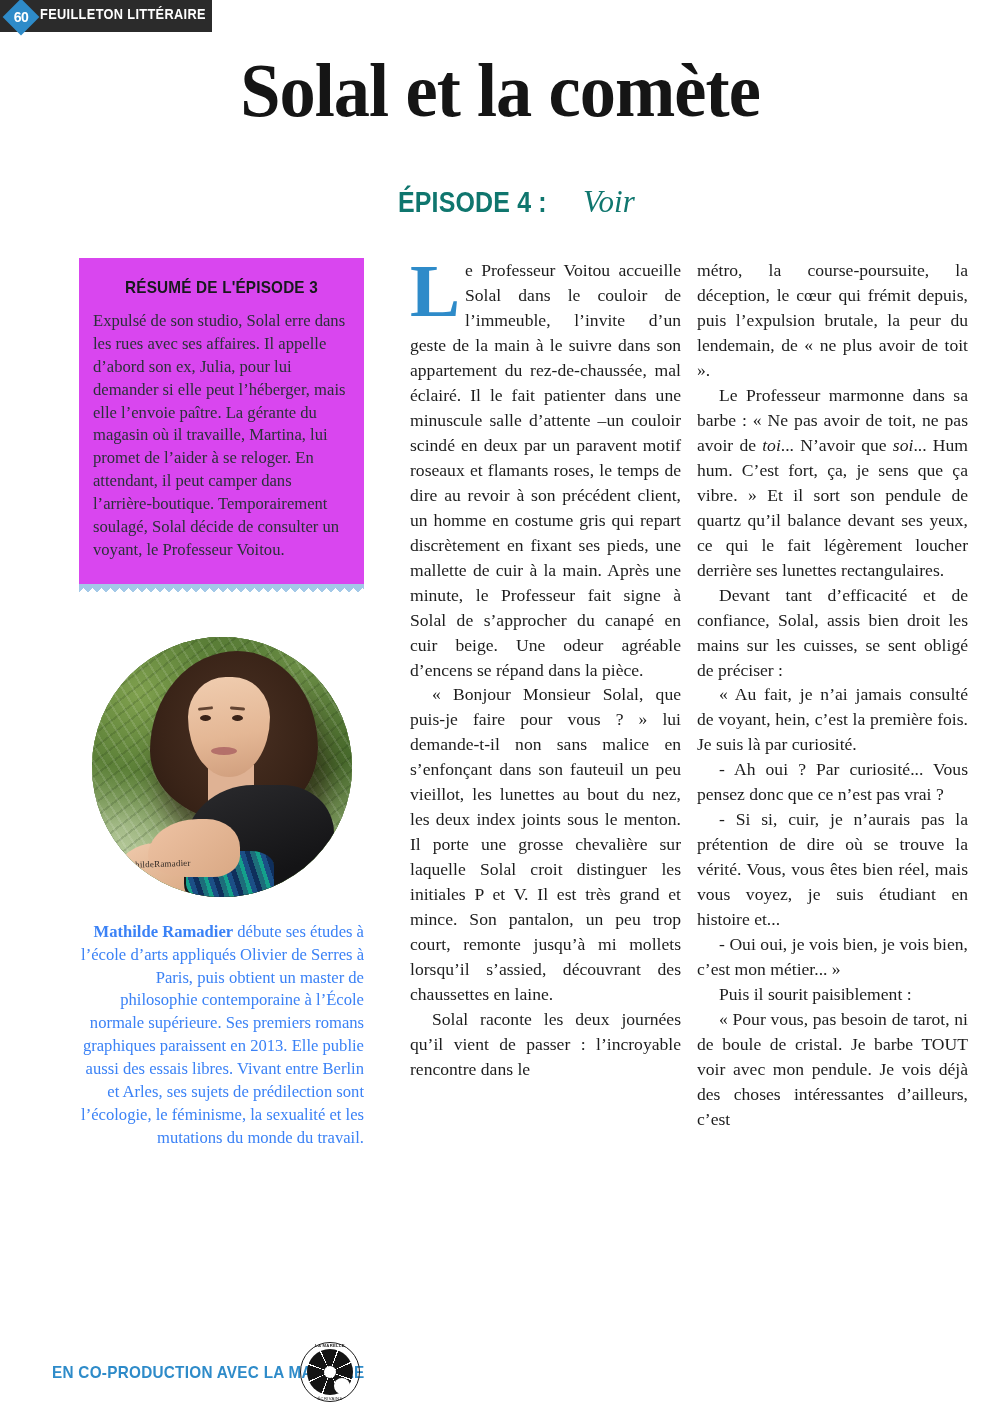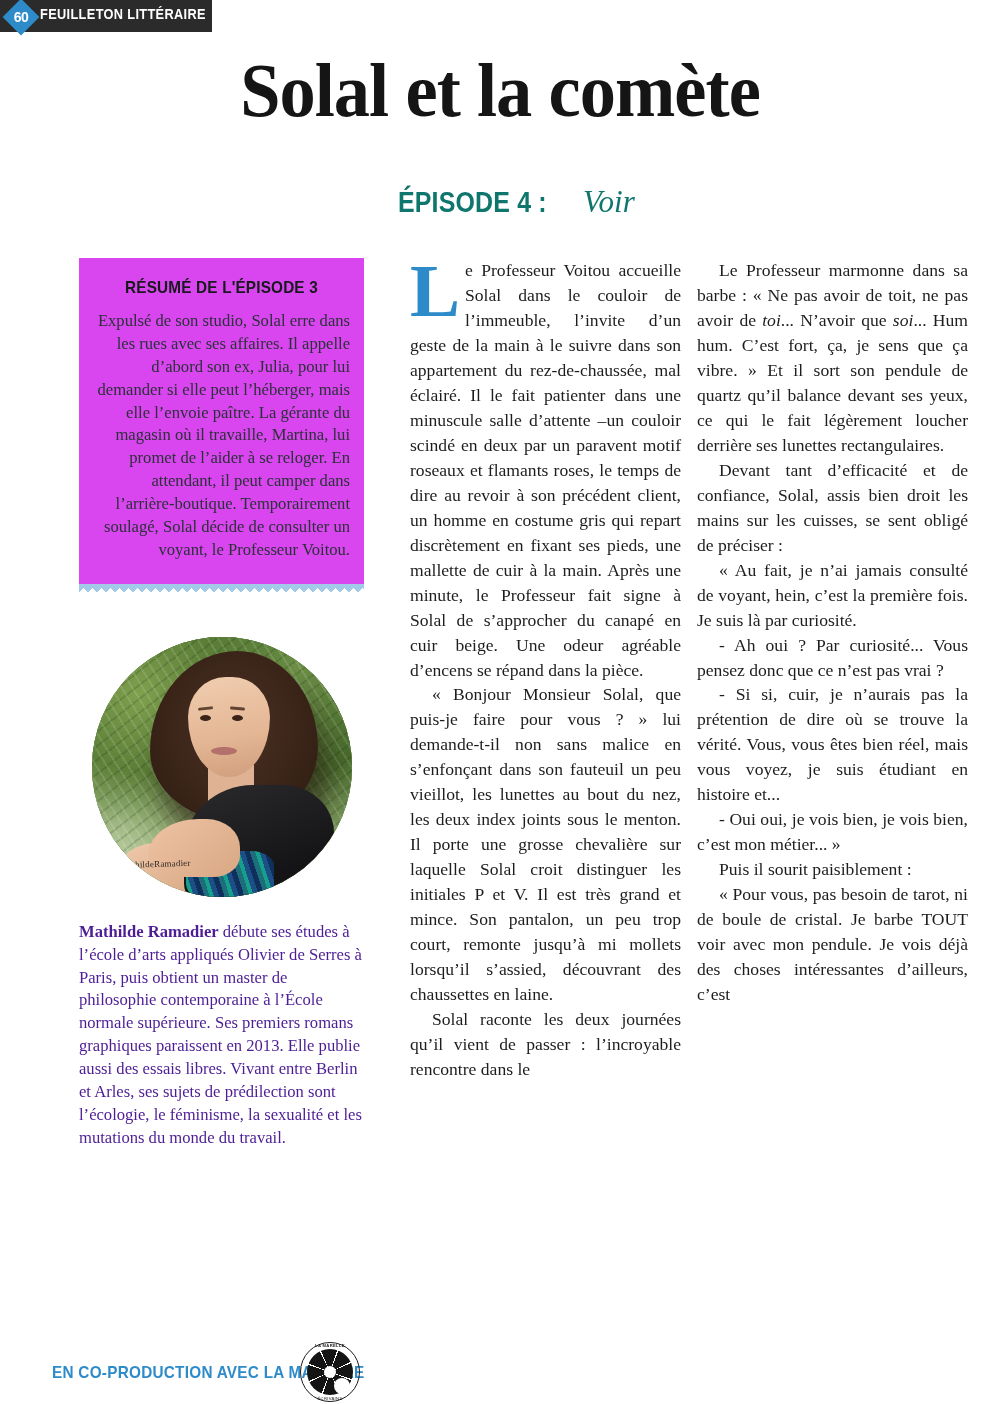--- a/index.html
+++ b/index.html
@@ -111,21 +111,21 @@
     text-align: center;
     font-family: "Liberation Sans", sans-serif;
     font-weight: bold;
     font-size: 17px;
     color: #17191c;
     letter-spacing: 0.2px;
     transform: scaleX(0.9);
     margin-bottom: 12px;
   }
   .resume-text {
-    text-align: right;
+    text-align: left;
     font-size: 16.6px;
     line-height: 1.38;
     color: #2a3138;
   }
   .resume-zigzag {
     position: relative;
     width: 285px;
     height: 9px;
     background:
       linear-gradient(-45deg, transparent 50%, #a3c9e8 50%) 0 0 / 9px 9px repeat-x,
@@ -245,24 +245,24 @@
     font-size: 9px;
     color: #151515;
     letter-spacing: 0.2px;
     transform: rotate(-2deg);
     opacity: 0.9;
   }
 
   .bio {
     width: 285px;
     margin-top: 24px;
-    text-align: left;
+    text-align: right;
     font-size: 16.6px;
     line-height: 1.38;
-    color: #4c1d95;
+    color: #3b82f6;
   }
   .bio b { font-weight: bold; }
 
   
   .col {
     position: absolute;
     top: 258px;
     width: 271px;
     font-size: 17.6px;
     line-height: 1.42;
@@ -406,20 +406,21 @@
   </div>
 </div>
 
 <div class="col col1">
   <p class="noindent"><span class="dropcap">L</span><span>e Professeur Voitou accueille Solal dans le couloir de l’immeuble, l’invite d’un geste de la main à le suivre dans son appartement du rez-de-chaussée, mal éclairé. Il le fait patienter dans une minuscule salle d’attente –un couloir scindé en deux par un paravent motif roseaux et flamants roses, le temps de dire au revoir à son précédent client, un homme en costume gris qui repart discrètement en fixant ses pieds, une mallette de cuir à la main. Après une minute, le Professeur fait signe à Solal de s’approcher du canapé en cuir beige. Une odeur agréable d’encens se répand dans la pièce.</span></p>
   <p>« Bonjour Monsieur Solal, que puis-je faire pour vous ? » lui demande-t-il non sans malice en s’enfonçant dans son fauteuil un peu vieillot, les lunettes au bout du nez, les deux index joints sous le menton. Il porte une grosse chevalière sur laquelle Solal croit distinguer les initiales P et V. Il est très grand et mince. Son pantalon, un peu trop court, remonte jusqu’à mi mollets lorsqu’il s’assied, découvrant des chaussettes en laine.</p>
   <p>Solal raconte les deux journées qu’il vient de passer : l’incroyable rencontre dans le</p>
 </div>
 
 <div class="col col2">
+  <p class="noindent">métro, la course-poursuite, la déception, le cœur qui frémit depuis, puis l’expulsion brutale, la peur du lendemain, de « ne plus avoir de toit ».</p>
   <p><span>Le Professeur marmonne dans sa barbe : « Ne pas avoir de toit, ne pas avoir de </span><i>toi</i><span>... N’avoir que </span><i>soi</i><span>... Hum hum. C’est fort, ça, je sens que ça vibre. » Et il sort son pendule de quartz qu’il balance devant ses yeux, ce qui le fait légèrement loucher derrière ses lunettes rectangulaires.</span></p>
   <p>Devant tant d’efficacité et de confiance, Solal, assis bien droit les mains sur les cuisses, se sent obligé de préciser :</p>
   <p>« Au fait, je n’ai jamais consulté de voyant, hein, c’est la première fois. Je suis là par curiosité.</p>
   <p>- Ah oui ? Par curiosité... Vous pensez donc que ce n’est pas vrai ?</p>
   <p>- Si si, cuir, je n’aurais pas la prétention de dire où se trouve la vérité. Vous, vous êtes bien réel, mais vous voyez, je suis étudiant en histoire et...</p>
   <p>- Oui oui, je vois bien, je vois bien, c’est mon métier... »</p>
   <p>Puis il sourit paisiblement :</p>
   <p>« Pour vous, pas besoin de tarot, ni de boule de cristal. Je barbe TOUT voir avec mon pendule. Je vois déjà des choses intéressantes d’ailleurs, c’est</p>
 </div>
 

